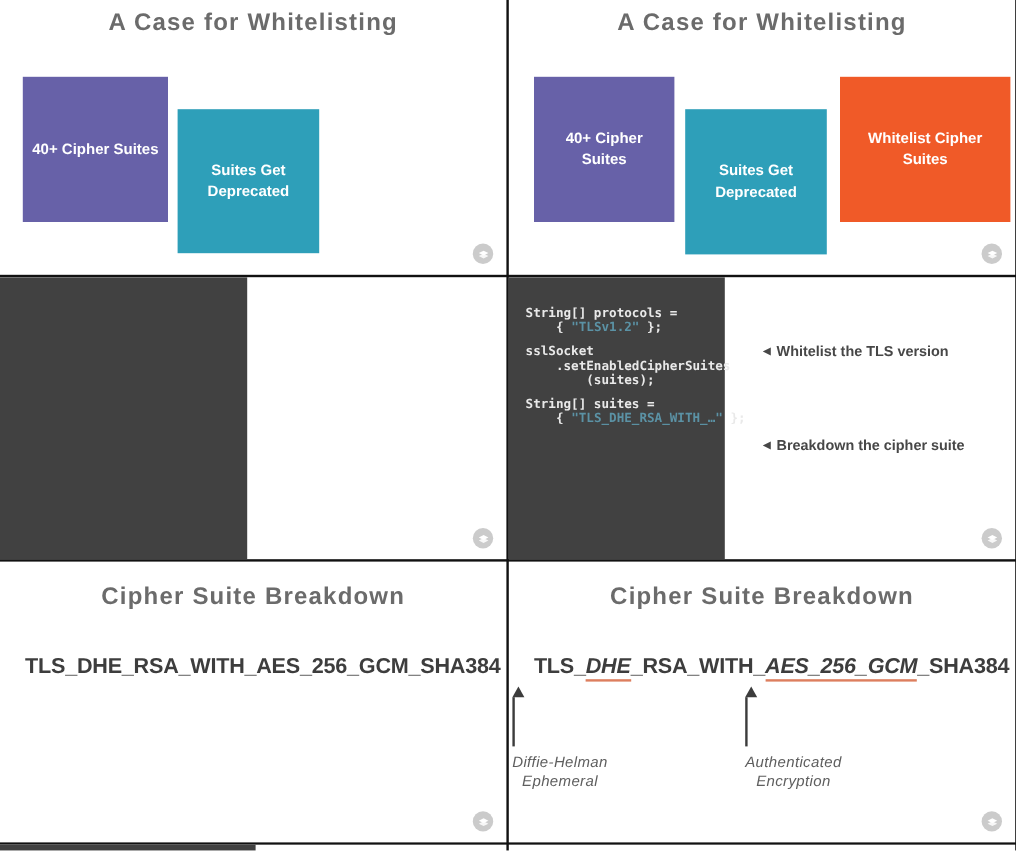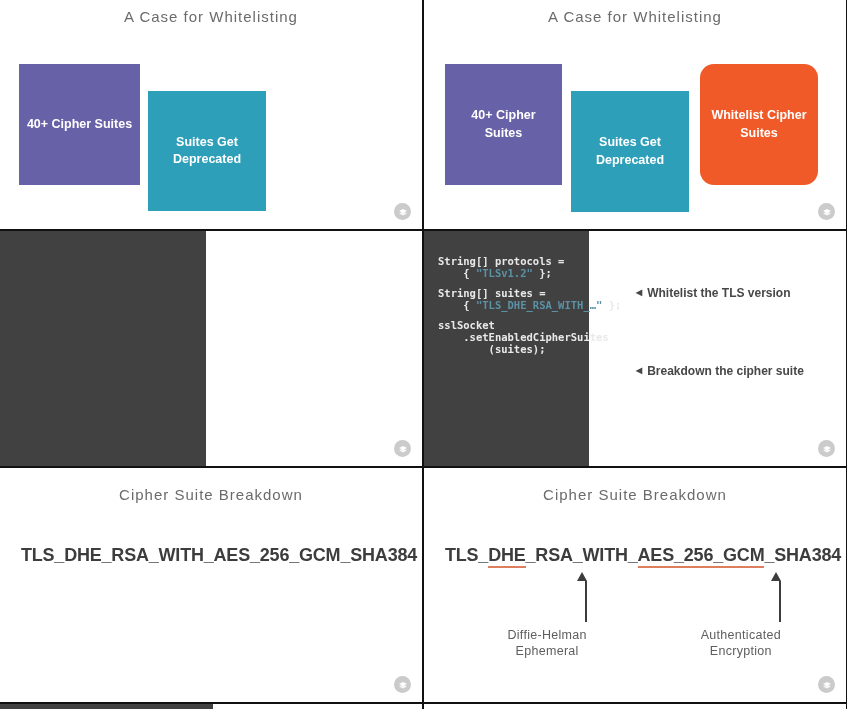--- a/index.html
+++ b/index.html
@@ -17,44 +17,44 @@
 
   .vdivider { position:absolute; left:422px; top:0; width:2px; height:709px; background:var(--border); }
   .redge    { position:absolute; left:846px; top:0; width:1px; height:709px; background:var(--border); }
   .hdivider { position:absolute; left:0; width:847px; height:2px; background:var(--border); }
   #hdiv-1 { top:229px; } #hdiv-2 { top:466px; } #hdiv-3 { top:702px; }
   .partial-row { position:absolute; left:0; top:704px; width:847px; height:5px; background:#ffffff; }
   .partial-dark { position:absolute; left:0; top:0; width:213px; height:5px; background:var(--dark_panel); }
 
   .slide-title {
     position:absolute; left:0; right:0; top:8px; text-align:center;
-    font-size:15px; letter-spacing:1px; color:var(--title); font-weight:400;
+    font-size:20px; letter-spacing:1px; color:var(--title); font-weight:700;
   }
   .bl-title { top:18px;text-align:center; }
 
   .box {
     position:absolute; top:64px; height:121px;
     display:flex; align-items:center; justify-content:center; text-align:center;
   }
   .box-label {
     color:#ffffff; font-weight:bold; font-size:12.5px; line-height:1.4;
     white-space:pre-line; padding:0 6px;
   }
   .box-purple { background:var(--purple); }
   .box-teal   { background:var(--teal);margin-top:27px; }
   .box-orange { background:var(--orange); }
   #slide-tl .b1 { left:19px;  width:121px; }
   #slide-tl .b2 { left:148px; width:118px; height:120px; }
   #slide-tr .b1 { left:21px;  width:117px; }
   #slide-tr .b2 { left:147px; width:118px; }
-  #slide-tr .b3 { left:276px; width:118px;border-radius:14px; }
+  #slide-tr .b3 { left:276px; width:142px; }
 
   .dark-panel { position:absolute; left:0; top:0; height:100%; background:var(--dark_panel); }
   #slide-ml .dark-panel { width:206px; }
-  #slide-mr .dark-panel { width:165px; }
+  #slide-mr .dark-panel { width:180px; }
 
   .code {
     position:absolute; left:14px; top:24px;
     font-family:"DejaVu Sans Mono", monospace; font-size:10.5px; font-weight:bold;
     color:var(--code_text); line-height:12px;
   }
   .code-stmt { margin-bottom:8px; }
   .code-line { white-space:pre; }
   .code-string { color:var(--code_string); }
 
@@ -63,24 +63,24 @@
     color:var(--callout); white-space:nowrap;
   }
   #callout-1 { top:55px; } #callout-2 { top:133px; }
   .callout-marker { font-size:8px; vertical-align:2px; margin-right:5px; }
 
   .cipher-line {
     position:absolute; left:16px; right:0; top:77px; text-align:center;
     font-size:18px; font-weight:bold; letter-spacing:-0.2px;
     color:var(--cipher); white-space:nowrap;
   }
-  .seg-underline { position:relative; border-bottom:2px solid var(--underline); padding-bottom:1px; }
+  .seg-underline { position:relative; border-bottom:2px solid var(--underline); padding-bottom:1px;font-style:italic; }
   .annot {
     position:absolute; top:100%; left:50%; transform:translateX(-50%);
-    margin-top:6px; display:flex; flex-direction:column; align-items:flex-end; width:160px;
+    margin-top:6px; display:flex; flex-direction:column; align-items:flex-start; width:160px;
   }
   .arrow-head {
     width:0; height:0; border-left:5px solid transparent; border-right:5px solid transparent;
     border-bottom:9px solid var(--arrow);
   }
   .arrow-shaft { width:2px; height:41px; background:var(--arrow); }
   .annot-label {
     margin-top:6px; font-size:12.5px; font-weight:400; color:var(--annot_label);
     white-space:pre-line; line-height:1.25; text-align:center; letter-spacing:0.3px;
   }
@@ -145,27 +145,27 @@
   </div>
 
   <div class="slide" id="slide-mr">
     <div class="dark-panel">
       <div class="code">
           <div class="code-stmt">
             <div class="code-line"><span>String[] protocols =</span></div>
             <div class="code-line"><span>    { </span><span class="code-string">"TLSv1.2"</span><span> };</span></div>
           </div>
           <div class="code-stmt">
-            <div class="code-line"><span>String[] suites =</span></div>
-            <div class="code-line"><span>    { </span><span class="code-string">"TLS_DHE_RSA_WITH_…"</span><span> };</span></div>
-          </div>
-          <div class="code-stmt">
             <div class="code-line"><span>sslSocket</span></div>
             <div class="code-line"><span>    .setEnabledCipherSuites</span></div>
             <div class="code-line"><span>        (suites);</span></div>
+          </div>
+          <div class="code-stmt">
+            <div class="code-line"><span>String[] suites =</span></div>
+            <div class="code-line"><span>    { </span><span class="code-string">"TLS_DHE_RSA_WITH_…"</span><span> };</span></div>
           </div>
         </div>
     </div>
     <div class="callout" id="callout-1">
       <span class="callout-marker">◀</span><span>Whitelist the TLS version</span>
     </div>
     <div class="callout" id="callout-2">
       <span class="callout-marker">◀</span><span>Breakdown the cipher suite</span>
     </div>
     <div class="badge">

